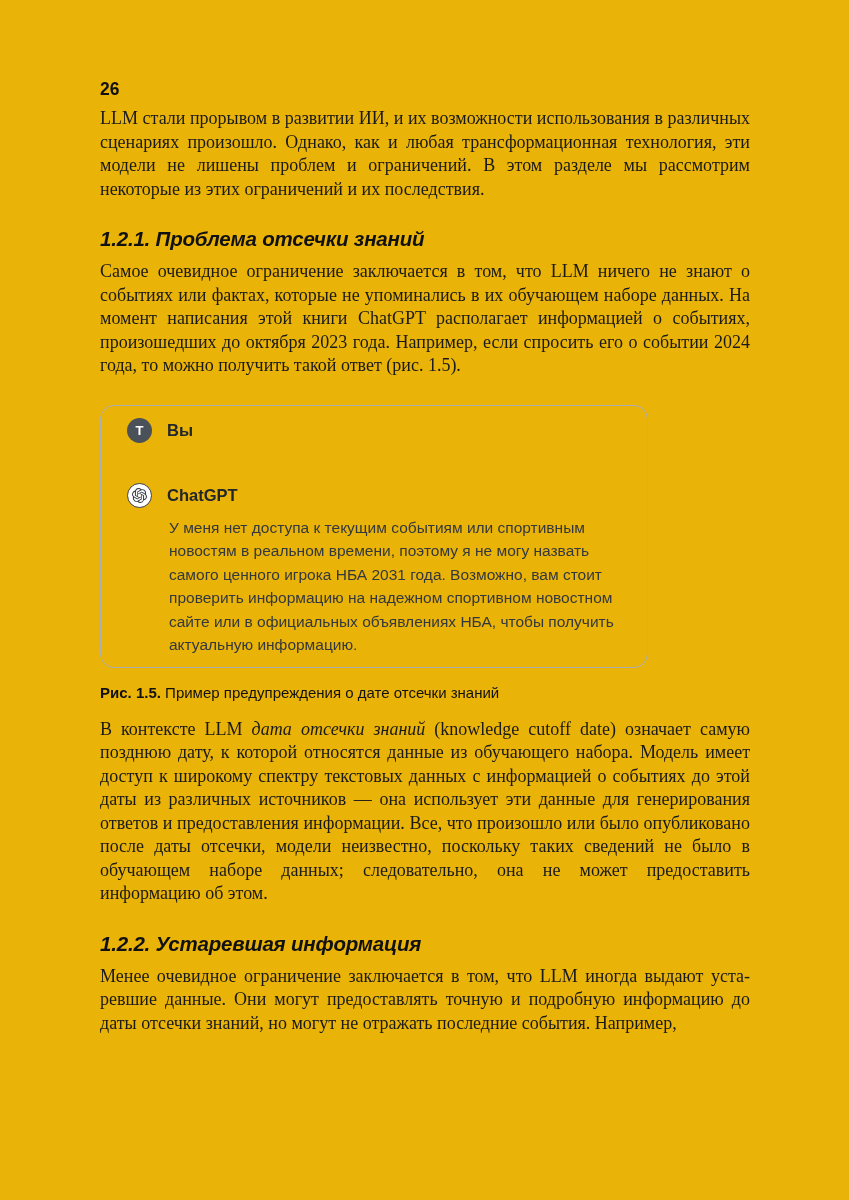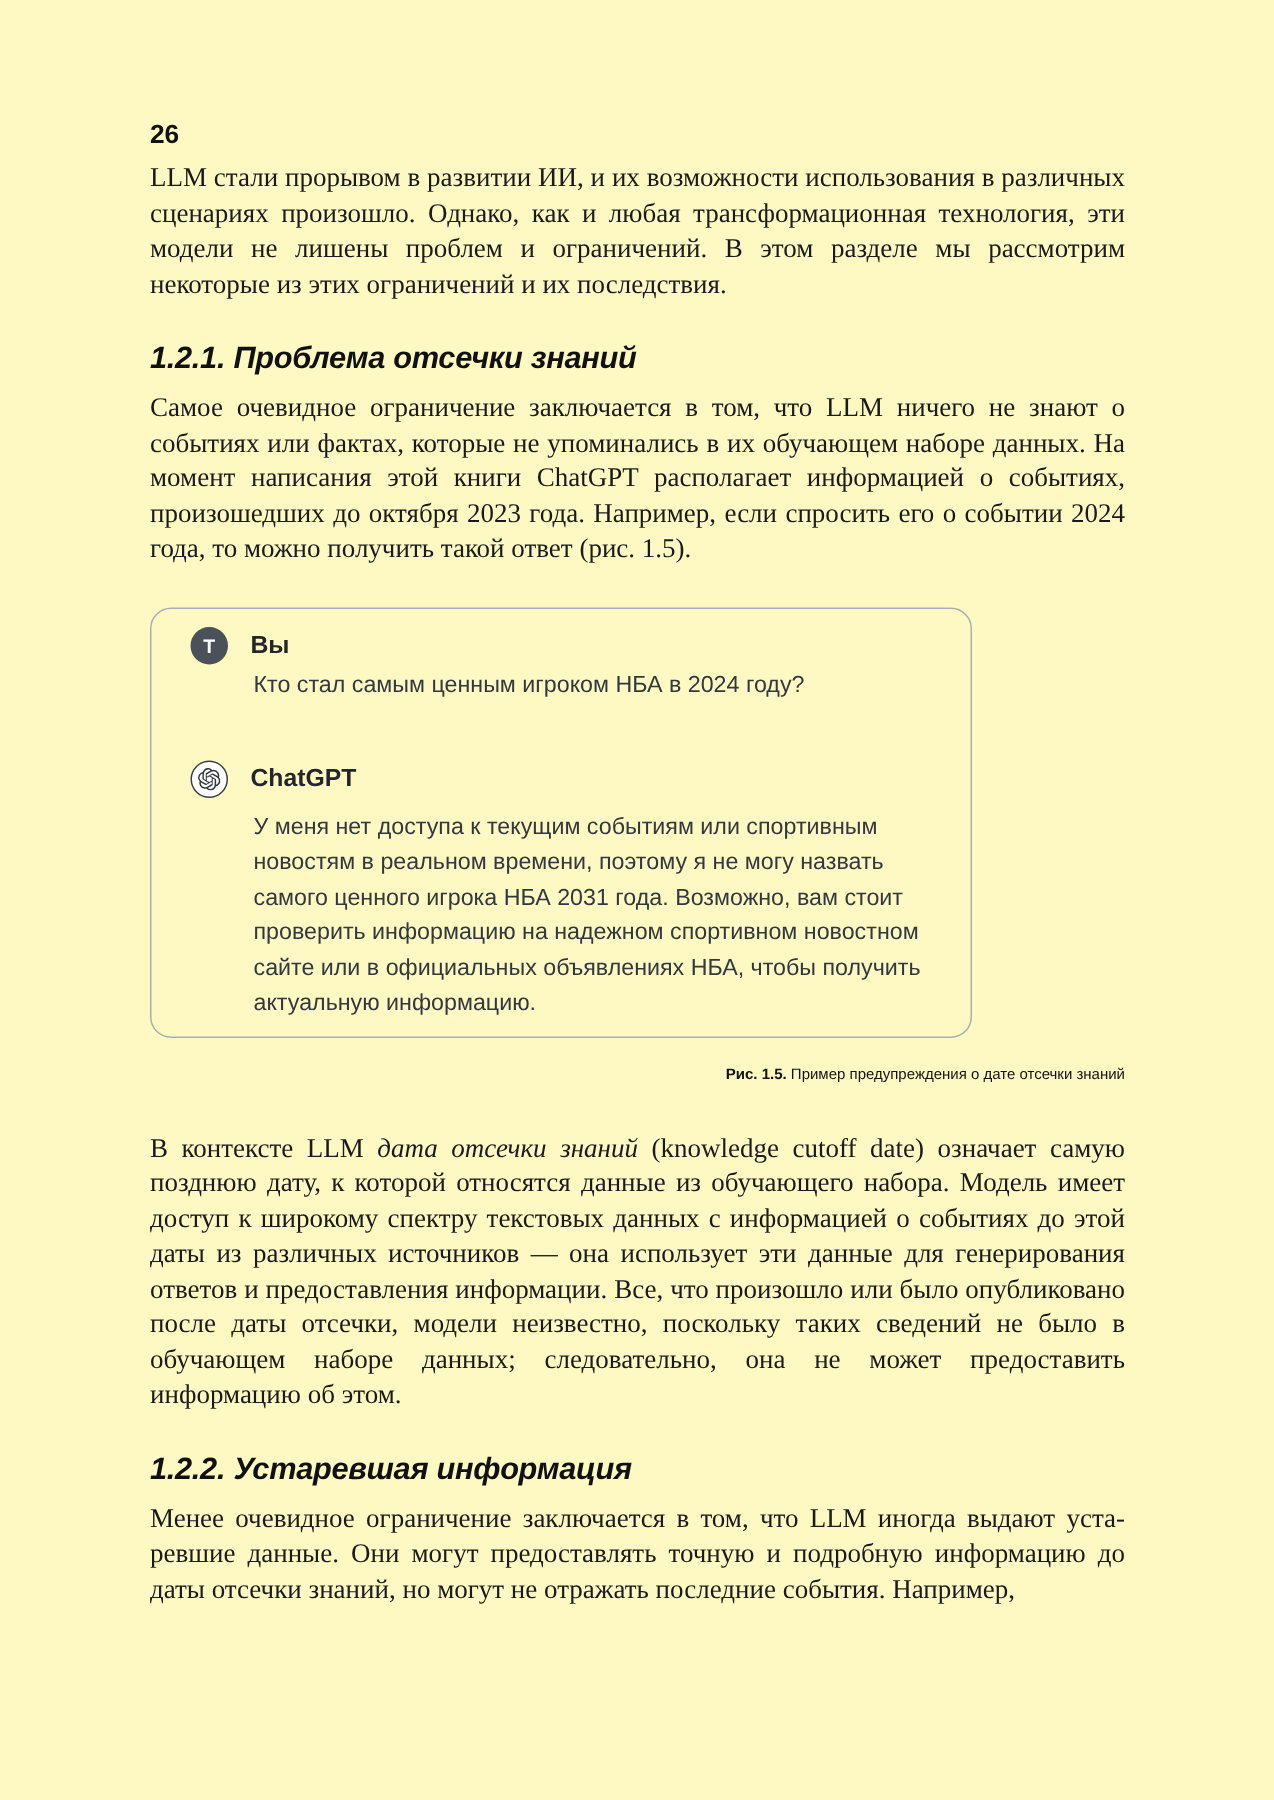--- a/index.html
+++ b/index.html
@@ -4,21 +4,21 @@
 <style>
   html, body {
     margin: 0;
     padding: 0;
     background: #ffffff;
   }
   .page {
     position: relative;
     width: 849px;
     height: 1200px;
-    background: #fef9c3;
+    background: #eab308;
     overflow: hidden;
     font-family: "Liberation Serif", serif;
     color: #1a1a1a;
   }
   .content {
     position: absolute;
     left: 100px;
     top: 0;
     width: 650px;
   }
@@ -65,21 +65,21 @@
     color: #111111;
   }
 
   
   p.body {
     margin: 9px 0 0 0;
     font-size: 18px;
     line-height: 23.5px;
     text-align: justify;
   }
-  p.body.after-caption { margin-top: 28px; }
+  p.body.after-caption { margin-top: 16px; }
   .it { font-style: italic; }
 
   
   .chatbox {
     box-sizing: border-box;
     width: 548px;
     margin-top: 27px;
     border: 1.5px solid #a9aeb4;
     border-radius: 14px;
     padding: 12px 20px 10px 26px;
@@ -126,24 +126,23 @@
     margin: 8px 0 0 42px;
     max-width: 462px;
     font-size: 15.5px;
     line-height: 23.5px;
   }
 
   
   .figcaption {
     margin: 15px 0 0 0;
     font-family: "Liberation Sans", sans-serif;
-    font-size: 10px;
+    font-size: 15px;
     line-height: 19px;
     color: #111111;
-    text-align: right;
   }
   .cap-label { font-weight: bold; }
   .cap-label::after { content: "\00a0"; }
 </style>
 </head>
 <body>
 
 <div class="page">
   <div class="content">
 
@@ -156,21 +155,20 @@
 
     <h2 class="h-subsection">1.2.1. Проблема отсечки знаний</h2>
 
     <p class="body">Самое очевидное ограничение заключается в том, что LLM ничего не знают о событиях или фактах, которые не упоминались в их обучающем наборе дан­ных. На момент написания этой книги ChatGPT располагает информацией о событиях, произошедших до октября 2023 года. Например, если спросить его о событии 2024 года, то можно получить такой ответ (рис. 1.5).</p>
 
     <div class="chatbox">
       <div class="chat-row user">
         <span class="avatar">T</span>
         <span class="chat-name">Вы</span>
       </div>
-      <div class="chat-question">Кто стал самым ценным игроком НБА в 2024 году?</div>
 
       <div class="chat-row assistant">
         <span class="gpt-icon">
           <svg viewBox="0 0 24 24" width="15" height="15" aria-hidden="true">
             <path fill="#33383e" d="M22.2819 9.8211a5.9847 5.9847 0 0 0-.5157-4.9108 6.0462 6.0462 0 0 0-6.5098-2.9A6.0651 6.0651 0 0 0 4.9807 4.1818a5.9847 5.9847 0 0 0-3.9977 2.9 6.0462 6.0462 0 0 0 .7427 7.0966 5.98 5.98 0 0 0 .511 4.9107 6.051 6.051 0 0 0 6.5146 2.9001A5.9847 5.9847 0 0 0 13.2599 24a6.0557 6.0557 0 0 0 5.7718-4.2058 5.9894 5.9894 0 0 0 3.9977-2.9001 6.0557 6.0557 0 0 0-.7475-7.073zm-9.022 12.6081a4.4755 4.4755 0 0 1-2.8764-1.0408l.1419-.0804 4.7783-2.7582a.7948.7948 0 0 0 .3927-.6813v-6.7369l2.02 1.1686a.071.071 0 0 1 .038.0615v5.5826a4.504 4.504 0 0 1-4.4945 4.4849zm-9.6607-4.1254a4.4708 4.4708 0 0 1-.5346-3.0137l.142.0852 4.783 2.7582a.7712.7712 0 0 0 .7806 0l5.8428-3.3685v2.3324a.0804.0804 0 0 1-.0332.0615L9.74 19.9502a4.4992 4.4992 0 0 1-6.1408-1.6464zM2.3408 7.8956a4.485 4.485 0 0 1 2.3655-1.9728V11.6a.7664.7664 0 0 0 .3879.6765l5.8144 3.3543-2.0201 1.1685a.0757.0757 0 0 1-.071 0l-4.8303-2.7865A4.504 4.504 0 0 1 2.3408 7.8956zm16.5963 3.8558L13.1038 8.364 15.1192 7.2a.0757.0757 0 0 1 .071 0l4.8303 2.7913a4.4944 4.4944 0 0 1-.6765 8.1042v-5.6772a.79.79 0 0 0-.407-.667zm2.0107-3.0231l-.142-.0852-4.7735-2.7818a.7759.7759 0 0 0-.7854 0L9.409 9.2297V6.8974a.0662.0662 0 0 1 .0284-.0615l4.8303-2.7866a4.4992 4.4992 0 0 1 6.6802 4.66zM8.3065 12.863l-2.02-1.1638a.0804.0804 0 0 1-.038-.0567V6.0742a4.4992 4.4992 0 0 1 7.3757-3.4537l-.142.0805L8.704 5.459a.7948.7948 0 0 0-.3927.6813zm1.0976-2.3654l2.602-1.4998 2.6069 1.4998v2.9994l-2.5974 1.4997-2.6067-1.4997z"></path>
           </svg>
         </span>
         <span class="chat-name">ChatGPT</span>
       </div>
       <div class="chat-message">У меня нет доступа к текущим событиям или спортивным новостям в реальном времени, поэтому я не могу назвать самого ценного игрока НБА 2031 года. Возможно, вам стоит проверить информацию на надежном спортивном новостном сайте или в официальных объявлениях НБА, чтобы получить актуальную информацию.</div>

